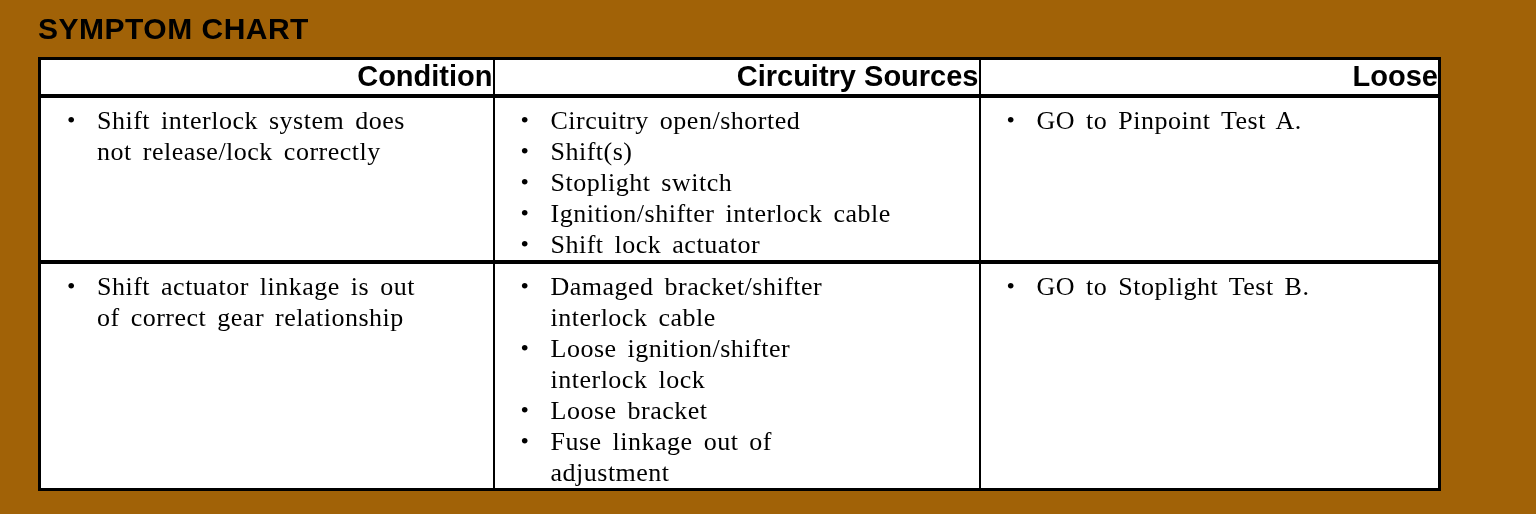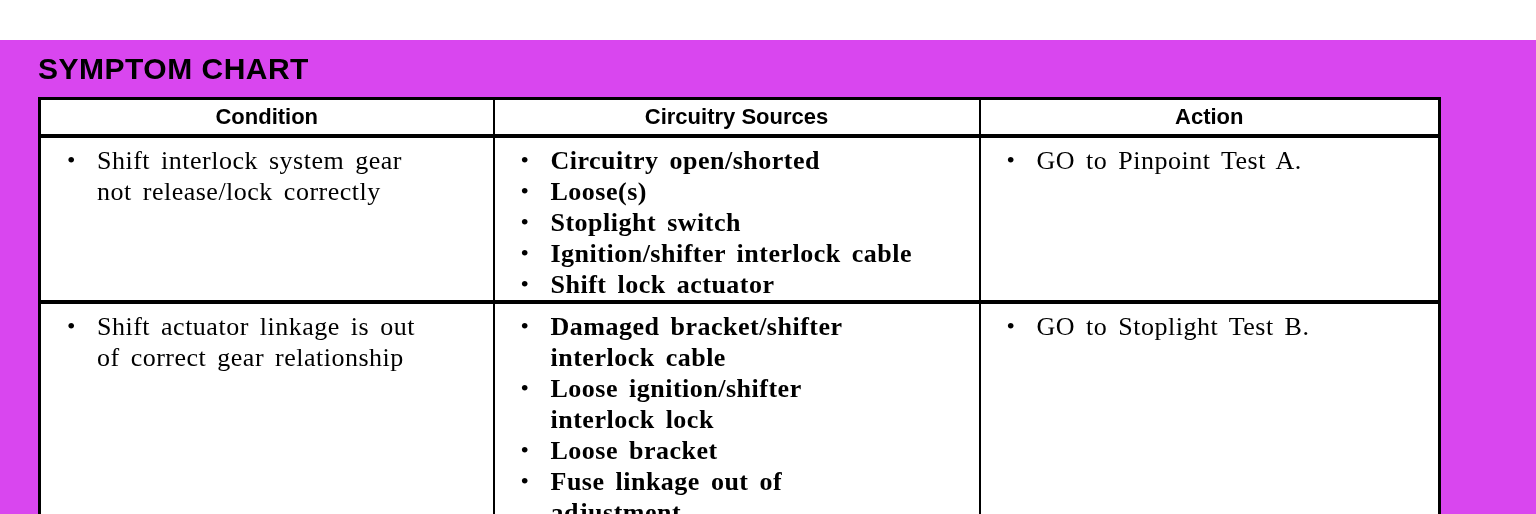--- a/index.html
+++ b/index.html
@@ -4,21 +4,21 @@
 <style>
   * { margin: 0; padding: 0; box-sizing: border-box; }
   html, body { background: #ffffff; }
   body {
     width: 1536px; height: 514px;
     position: relative;
     font-family: "Liberation Serif", serif;
     color: #000000;
     overflow: hidden;
   }
-  .page { position: absolute; inset: 0; background: #d946ef; margin-top: 40px; }
+  .page { position: absolute; inset: 0; background: #a16207; }
   .title {
     position: absolute; left: 38px; top: 12px;
     font-family: "Liberation Sans", sans-serif;
     font-weight: bold; font-size: 30px; letter-spacing: 0.5px;
     color: #000;
   }
   table.symptom {
     position: absolute; left: 38px; top: 57px;
     width: 1400px;
     border-collapse: collapse;
@@ -27,24 +27,24 @@
     background: #fff;
   }
   col.c1 { width: 454px; }
   col.c2 { width: 486px; }
   col.c3 { width: 460px; }
   th {
     border: 2px solid #000;
     border-bottom: 4px solid #000;
     height: 37px;
     vertical-align: middle;
-    text-align: center;
+    text-align: right;
     font-family: "Liberation Sans", sans-serif;
     font-weight: bold;
-    font-size: 22px;
+    font-size: 29px;
   }
   td {
     border: 2px solid #000;
     vertical-align: top;
     padding: 7px 8px 0 0;
   }
   tr.row1 td { height: 160px; border-bottom: 4px solid #000; }
   tr.row2 td { height: 222px; }
   ul.list { list-style: none; }
   ul.list li {
@@ -54,55 +54,55 @@
     line-height: 31px;
     letter-spacing: 0.5px;
     word-spacing: 4px;
   }
   ul.list li .bullet {
     position: absolute; left: 26px; top: 0;
     font-size: 24px; line-height: 31px;
   }
   ul.list li .txt { display: inline-block; vertical-align: top; }
   .col1 li .txt { max-width: 345px; }
-  .col2 li .txt { max-width: 420px; font-weight: bold; }
+  .col2 li .txt { max-width: 420px; }
   .col2 li.tight .txt { max-width: 320px; }
   .col3 li .txt { max-width: 420px; }
 </style>
 </head>
 <body>
 
 <div class="page">
 
   <h1 class="title">SYMPTOM CHART</h1>
 
   <table class="symptom">
     <colgroup>
         <col class="c1">
         <col class="c2">
         <col class="c3">
       </colgroup>
     <thead>
       <tr>
         <th>Condition</th>
         <th>Circuitry Sources</th>
-        <th>Action</th>
+        <th>Loose</th>
       </tr>
     </thead>
     <tbody>
       <tr class="row1">
         <td>
           <ul class="list col1">
-            <li><span class="bullet">•</span><span class="txt">Shift interlock system gear not release/lock correctly</span></li>
+            <li><span class="bullet">•</span><span class="txt">Shift interlock system does not release/lock correctly</span></li>
           </ul>
         </td>
         <td>
           <ul class="list col2">
             <li><span class="bullet">•</span><span class="txt">Circuitry open/shorted</span></li>
-            <li><span class="bullet">•</span><span class="txt">Loose(s)</span></li>
+            <li><span class="bullet">•</span><span class="txt">Shift(s)</span></li>
             <li><span class="bullet">•</span><span class="txt">Stoplight switch</span></li>
             <li><span class="bullet">•</span><span class="txt">Ignition/shifter interlock cable</span></li>
             <li><span class="bullet">•</span><span class="txt">Shift lock actuator</span></li>
           </ul>
         </td>
         <td>
           <ul class="list col3">
             <li><span class="bullet">•</span><span class="txt">GO to Pinpoint Test A.</span></li>
           </ul>
         </td>

